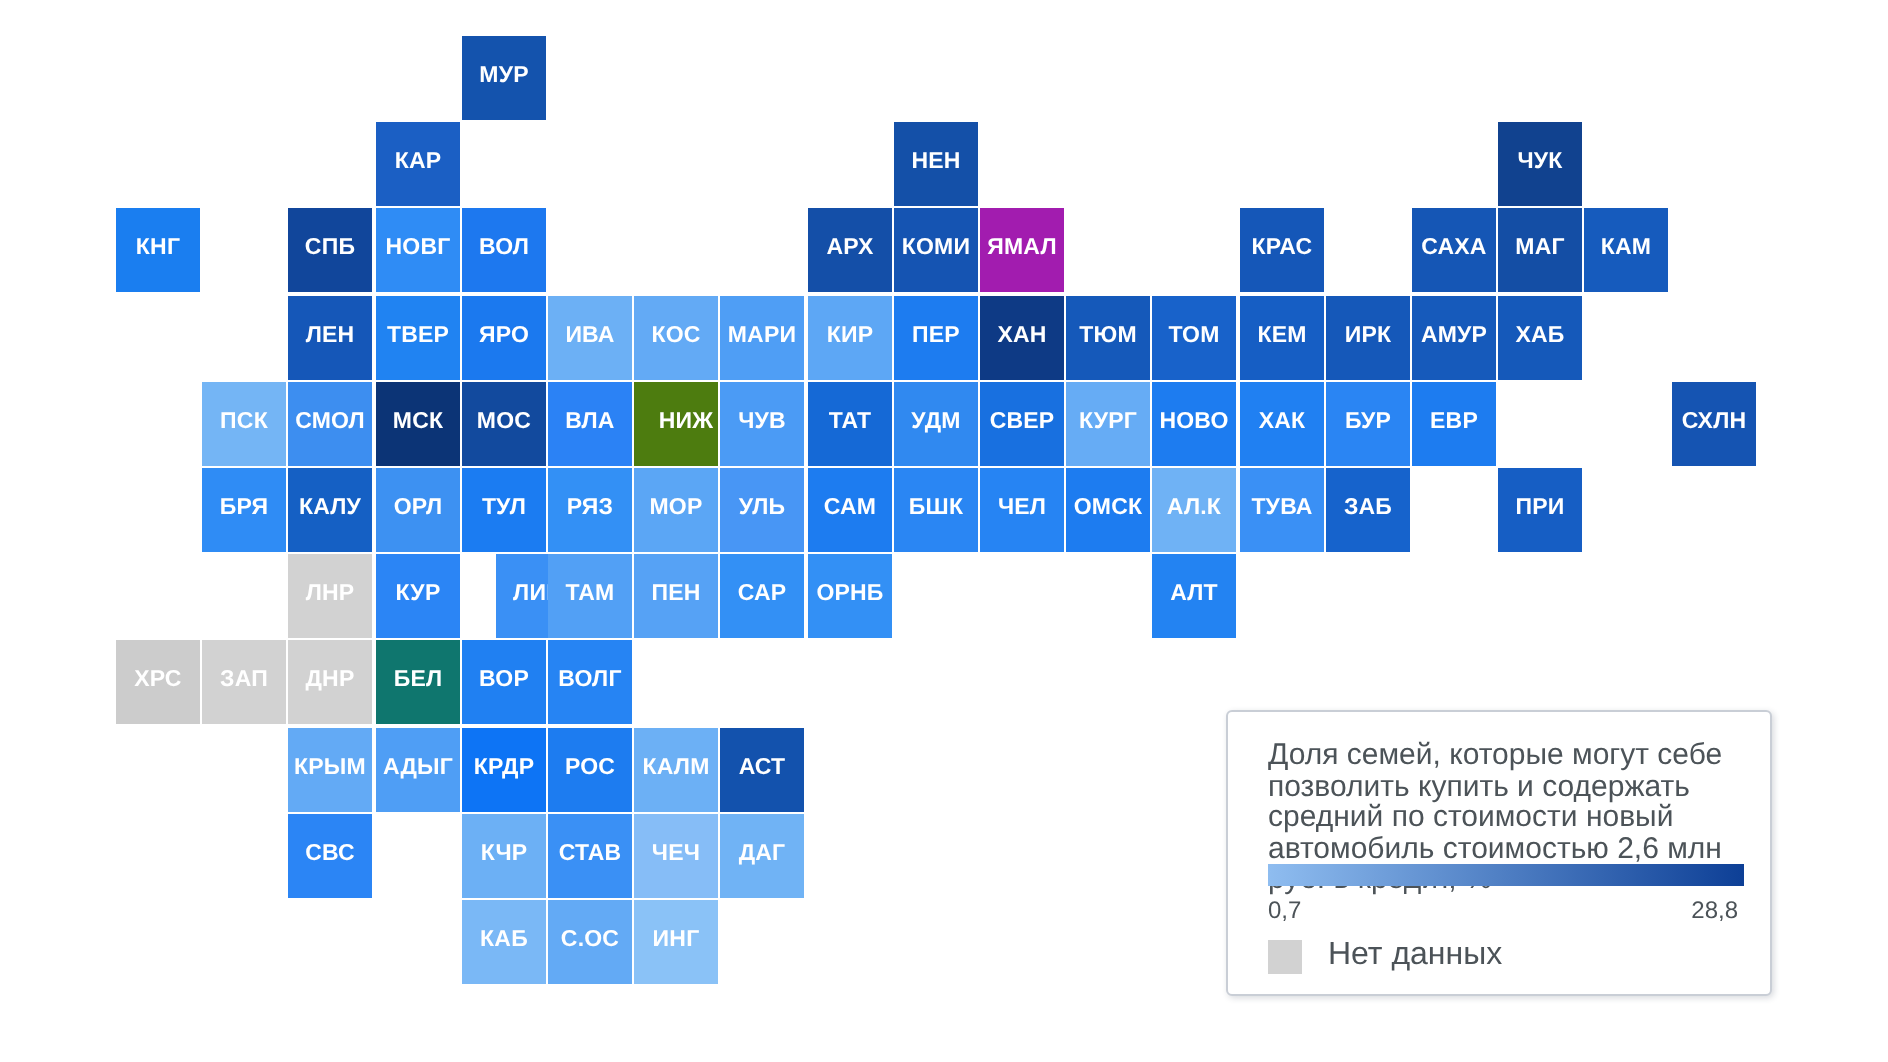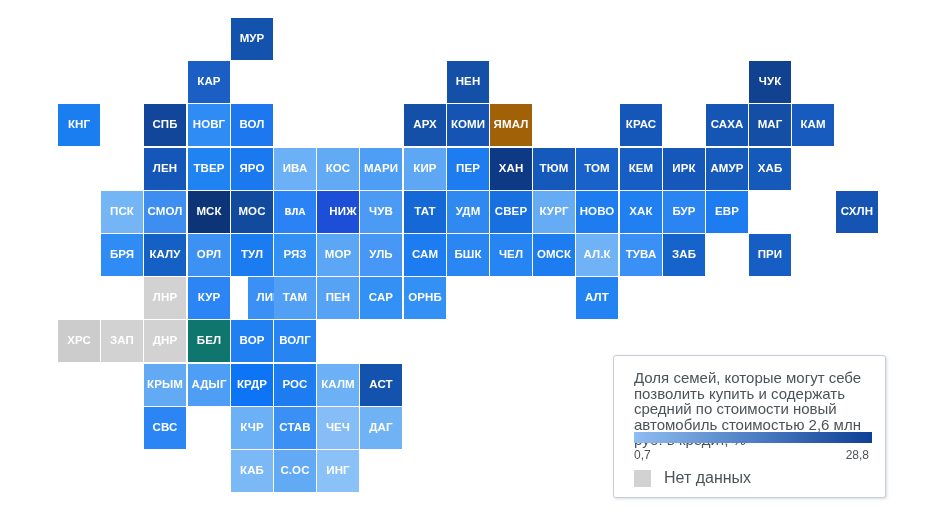--- a/index.html
+++ b/index.html
@@ -138,21 +138,21 @@
     </div>
     <div class="tile" style="left: 231px; top: 104px; width: 42px; height: 42px; background: rgb(29, 120, 239);">
       <span class="lbl">ВОЛ</span>
     </div>
     <div class="tile" style="left: 404px; top: 104px; width: 42px; height: 42px; background: rgb(20, 79, 168);">
       <span class="lbl">АРХ</span>
     </div>
     <div class="tile" style="left: 447px; top: 104px; width: 42px; height: 42px; background: rgb(21, 84, 178);">
       <span class="lbl">КОМИ</span>
     </div>
-    <div class="tile" style="left: 490px; top: 104px; width: 42px; height: 42px; background: #a16207;">
+    <div class="tile" style="left: 490px; top: 104px; width: 42px; height: 42px; background: #a21caf;">
       <span class="lbl">ЯМАЛ</span>
     </div>
     <div class="tile" style="left: 620px; top: 104px; width: 42px; height: 42px; background: rgb(21, 87, 184);">
       <span class="lbl">КРАС</span>
     </div>
     <div class="tile" style="left: 706px; top: 104px; width: 42px; height: 42px; background: rgb(21, 86, 181);">
       <span class="lbl">САХА</span>
     </div>
     <div class="tile" style="left: 749px; top: 104px; width: 42px; height: 42px; background: rgb(20, 78, 165);">
       <span class="lbl">МАГ</span>
@@ -210,24 +210,24 @@
     </div>
     <div class="tile" style="left: 144px; top: 191px; width: 42px; height: 42px; background: rgb(61, 142, 240);">
       <span class="lbl">СМОЛ</span>
     </div>
     <div class="tile" style="left: 188px; top: 191px; width: 42px; height: 42px; background: rgb(12, 52, 118);">
       <span class="lbl">МСК</span>
     </div>
     <div class="tile" style="left: 231px; top: 191px; width: 42px; height: 42px; background: rgb(18, 74, 158);">
       <span class="lbl">МОС</span>
     </div>
-    <div class="tile" style="left: 274px; top: 191px; width: 42px; height: 42px; background: rgb(43, 130, 245); font-family: Liberation Mono, monospace;">
+    <div class="tile" style="left: 274px; top: 191px; width: 42px; height: 42px; background: rgb(43, 130, 245);">
       <span class="lbl">ВЛА</span>
     </div>
-    <div class="tile" style="left: 317px; top: 191px; width: 42px; height: 42px; background: #1d4ed8; padding-left: 10px;">
+    <div class="tile" style="left: 317px; top: 191px; width: 42px; height: 42px; background: #4d7c0f; padding-left: 10px;">
       <span class="lbl">НИЖ</span>
     </div>
     <div class="tile" style="left: 360px; top: 191px; width: 42px; height: 42px; background: rgb(75, 155, 245);">
       <span class="lbl">ЧУВ</span>
     </div>
     <div class="tile" style="left: 404px; top: 191px; width: 42px; height: 42px; background: rgb(21, 105, 214);">
       <span class="lbl">ТАТ</span>
     </div>
     <div class="tile" style="left: 447px; top: 191px; width: 42px; height: 42px; background: rgb(48, 137, 240);">
       <span class="lbl">УДМ</span>

